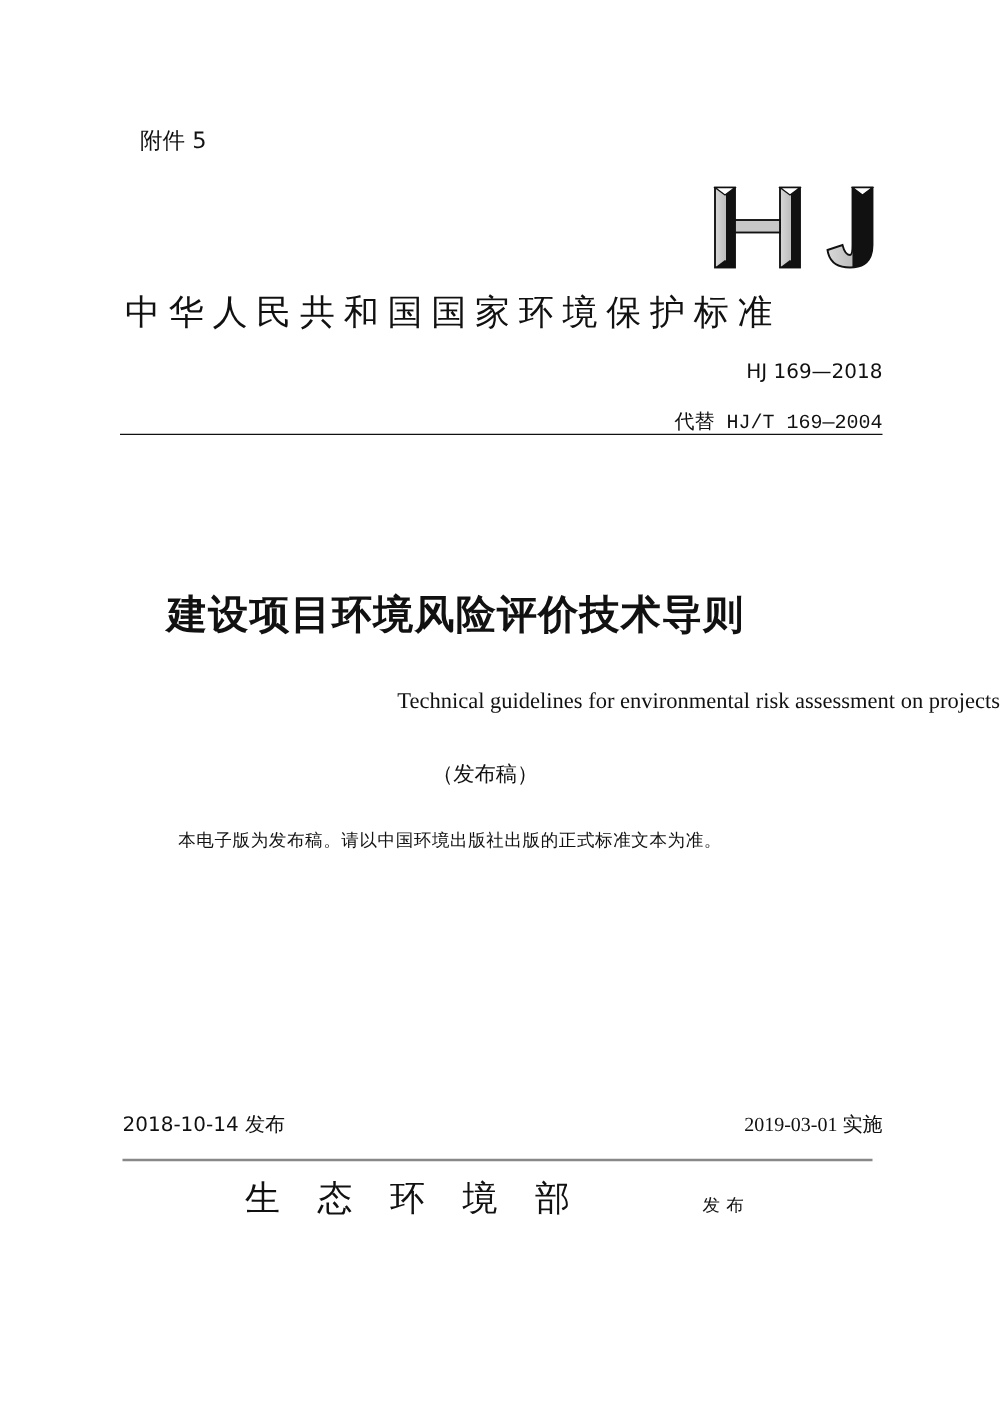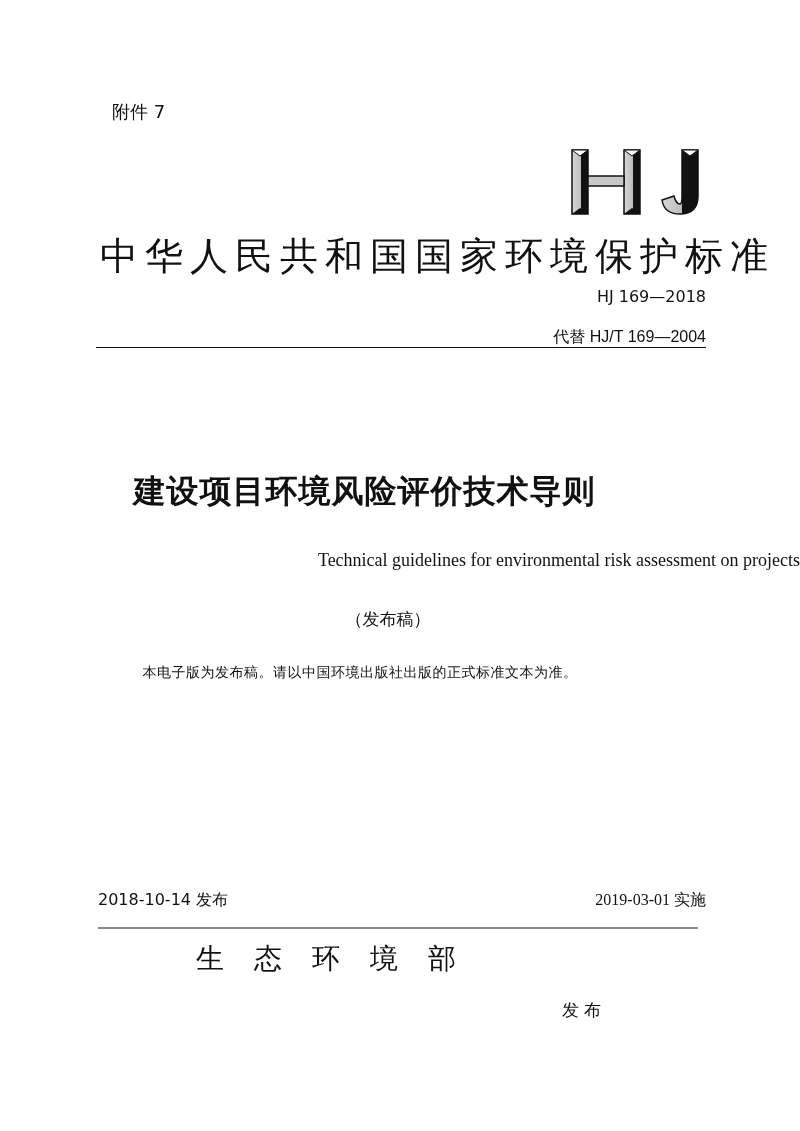--- a/index.html
+++ b/index.html
@@ -1,37 +1,37 @@
 <!DOCTYPE html>
 <html><head>
 <meta charset="utf-8">
 <style>
   html, body { margin: 0; padding: 0; background: #ffffff; }
   body { width: 800px; height: 1131px; position: relative; overflow: hidden; color: #111; font-family: "DejaVu Sans", sans-serif; }
   .abs { position: absolute; }
   .attachment { left: 112px; top: 100px; font-size: 18px; font-family: "DejaVu Sans", sans-serif; }
   .logo { left: 570px; top: 148px; width: 140px; height: 68px; }
-  .std-cn { left: 100px; top: 231px; width: 610px; font-size: 38px; letter-spacing: 7px; font-family: "DejaVu Serif", serif; font-weight: 300; white-space: nowrap; }
+  .std-cn { left: 100px; top: 231px; width: 610px; font-size: 28px; letter-spacing: 7px; font-family: "DejaVu Serif", serif; font-weight: 300; white-space: nowrap; }
   .std-no { right: 94px; top: 287px; font-size: 16px; font-family: "DejaVu Sans", sans-serif; }
-  .replace { right: 94px; top: 327px; font-size: 16px; font-family: Liberation Sans, sans-serif; text-align: center; }
+  .replace { right: 94px; top: 327px; font-size: 16px; font-family: Liberation Mono, monospace; text-align: center; }
   .rule-top { left: 96px; top: 347px; width: 610px; height: 1px; background: #111; }
   .title-cn { left: 0; width: 729px; top: 470px; text-align: center; font-size: 32px; font-weight: bold; font-family: "DejaVu Sans", sans-serif; letter-spacing: 1px; }
   .title-en { left: 0; width: 800px; top: 550px; text-align: right; font-size: 18px; font-family: "Liberation Serif", serif; }
   .draft { left: 0; width: 776px; top: 608px; text-align: center; font-size: 17px; font-family: "DejaVu Sans", sans-serif; }
   .notice { left: 0; width: 720px; top: 664px; text-align: center; font-size: 14px; font-family: "DejaVu Serif", serif; letter-spacing: 0.5px; }
   .issue-date { left: 98px; top: 890px; font-size: 16px; font-family: "DejaVu Sans", sans-serif; }
   .impl-date { right: 94px; top: 890px; font-size: 16px; font-family: Liberation Serif, serif; }
   .rule-bottom { left: 98px; top: 927px; width: 600px; height: 2px; background: #888; }
   .publisher { left: 196px; top: 940px; font-size: 28px; font-family: "DejaVu Serif", serif; letter-spacing: 30px; white-space: nowrap; }
-  .publish-word { left: 562px; top: 999px; font-size: 17px; font-family: Liberation Sans, sans-serif; letter-spacing: 5px; }
+  .publish-word { left: 562px; top: 956px; font-size: 14px; font-family: Liberation Sans, sans-serif; letter-spacing: 5px; }
 </style>
 </head>
 <body>
 
-<div class="abs attachment">附件 7</div>
+<div class="abs attachment">附件 5</div>
 
 <div class="abs logo">
   <svg width="140" height="68" viewBox="0 0 140 68" xmlns="http://www.w3.org/2000/svg">
     <defs>
       <linearGradient id="bevel" x1="0" y1="0" x2="1" y2="0">
         <stop offset="0" stop-color="#d8d8d8"></stop>
         <stop offset="0.55" stop-color="#bdbdbd"></stop>
         <stop offset="0.56" stop-color="#111"></stop>
         <stop offset="1" stop-color="#111"></stop>
       </linearGradient>

